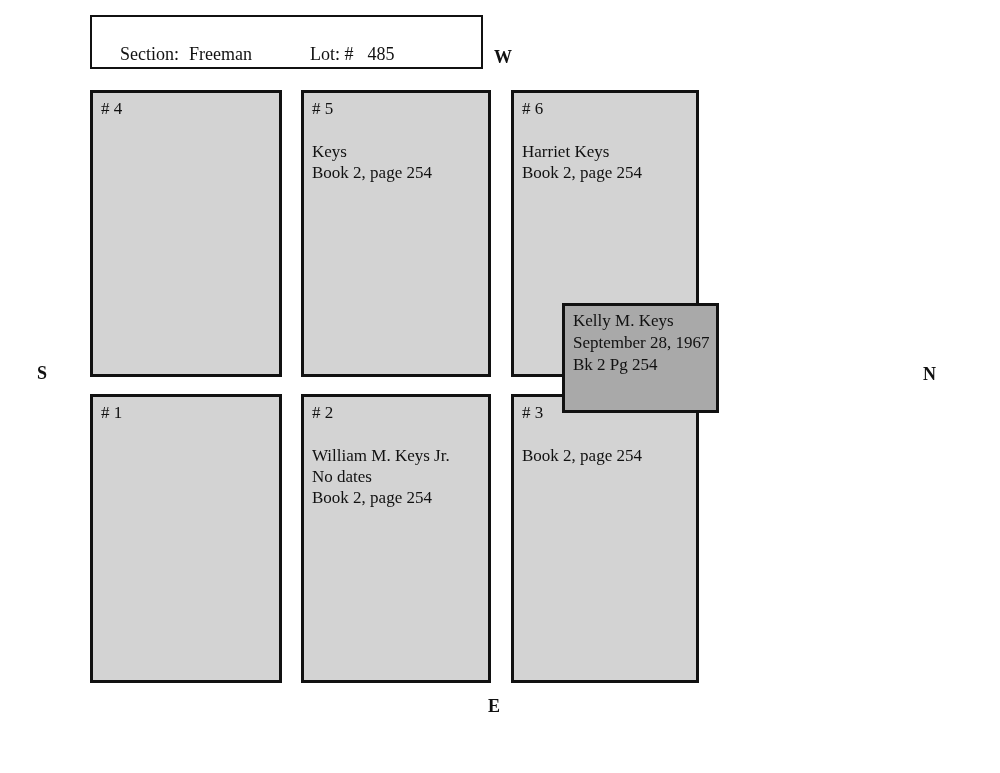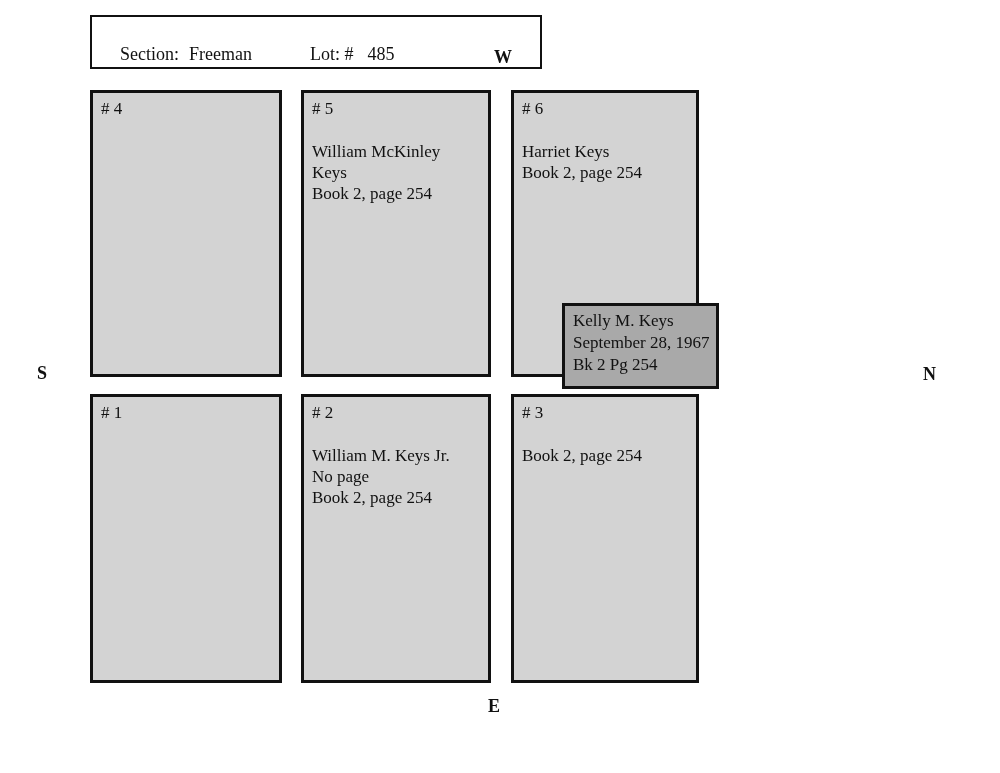--- a/index.html
+++ b/index.html
@@ -15,21 +15,21 @@
     background: var(--page-bg);
     font-family: "Liberation Serif", "DejaVu Serif", serif;
     color: var(--text-color);
     overflow: hidden;
   }
   .stage { position: relative; width: 1000px; height: 773px; }
 
   .header-box {
     position: absolute;
     left: 90px; top: 15px;
-    width: 452px; height: 54px;
+    width: 393px; height: 54px;
     border: 2px solid var(--border-color);
     background: var(--page-bg);
     padding: 6px 10px;
     font-size: 18px;
     white-space: pre;
   }
   .header-box .seg { display: inline-block; }
   .header-box .lot-seg { margin-left: 58px; }
   .header-box .lot-value { margin-left: 14px; }
   .header-box .section-value { margin-left: 10px; }
@@ -58,21 +58,21 @@
   .p4 { left: 90px;  top: 90px;  width: 192px; height: 287px; }
   .p5 { left: 301px; top: 90px;  width: 190px; height: 287px; }
   .p6 { left: 511px; top: 90px;  width: 188px; height: 287px; }
   .p1 { left: 90px;  top: 394px; width: 192px; height: 289px; }
   .p2 { left: 301px; top: 394px; width: 190px; height: 289px; }
   .p3 { left: 511px; top: 394px; width: 188px; height: 289px; }
 
   .overlay-box {
     position: absolute;
     left: 562px; top: 303px;
-    width: 157px; height: 86px;
+    width: 157px; height: 110px;
     background: var(--overlay-fill);
     border: 3px solid var(--border-color);
     padding: 4px 8px;
     font-size: 17px;
     line-height: 22px;
     z-index: 5;
   }
   .line { white-space: pre; }
 </style>
 </head>
@@ -90,21 +90,20 @@
   <div class="compass compass-e">E</div>
 
   <div class="plot p4">
     <div class="plot-label"># 4</div>
     <div class="plot-lines"></div>
   </div>
 
   <div class="plot p5">
     <div class="plot-label"># 5</div>
     <div class="plot-lines">
-        <div class="line">William McKinley</div>
         <div class="line">Keys</div>
         <div class="line">Book 2, page 254</div>
       </div>
   </div>
 
   <div class="plot p6">
     <div class="plot-label"># 6</div>
     <div class="plot-lines">
         <div class="line">Harriet Keys</div>
         <div class="line">Book 2, page 254</div>
@@ -113,21 +112,21 @@
 
   <div class="plot p1">
     <div class="plot-label"># 1</div>
     <div class="plot-lines"></div>
   </div>
 
   <div class="plot p2">
     <div class="plot-label"># 2</div>
     <div class="plot-lines">
         <div class="line">William M. Keys Jr.</div>
-        <div class="line">No page</div>
+        <div class="line">No dates</div>
         <div class="line">Book 2, page 254</div>
       </div>
   </div>
 
   <div class="plot p3">
     <div class="plot-label"># 3</div>
     <div class="plot-lines">
         <div class="line">Book 2, page 254</div>
       </div>
   </div>

